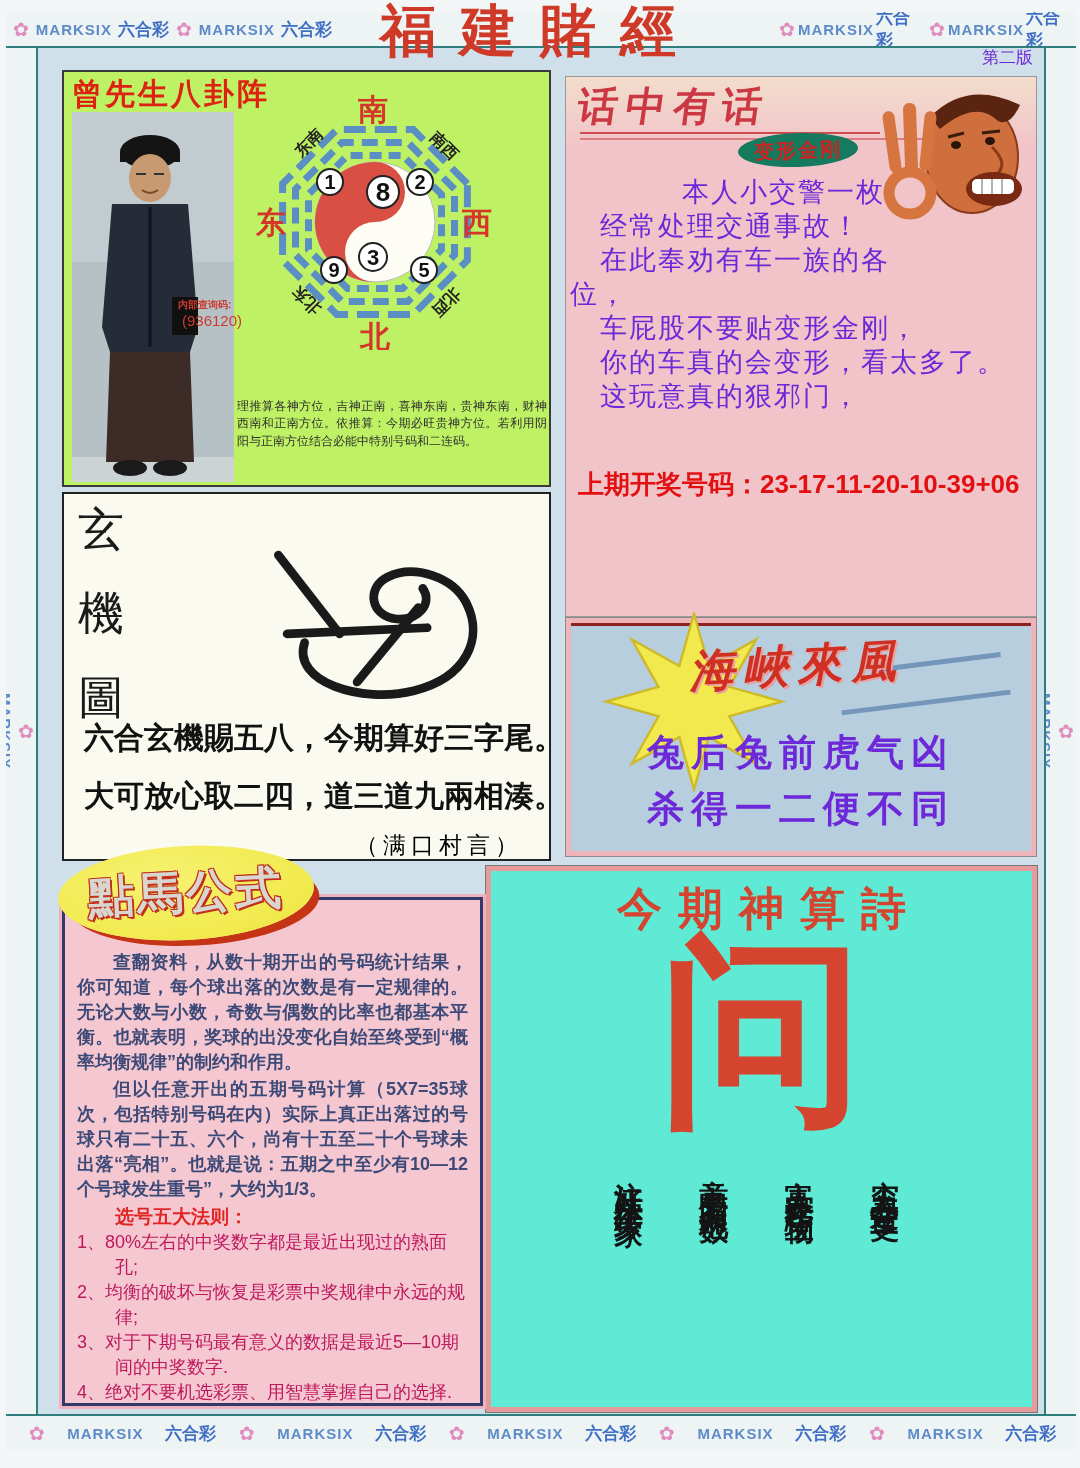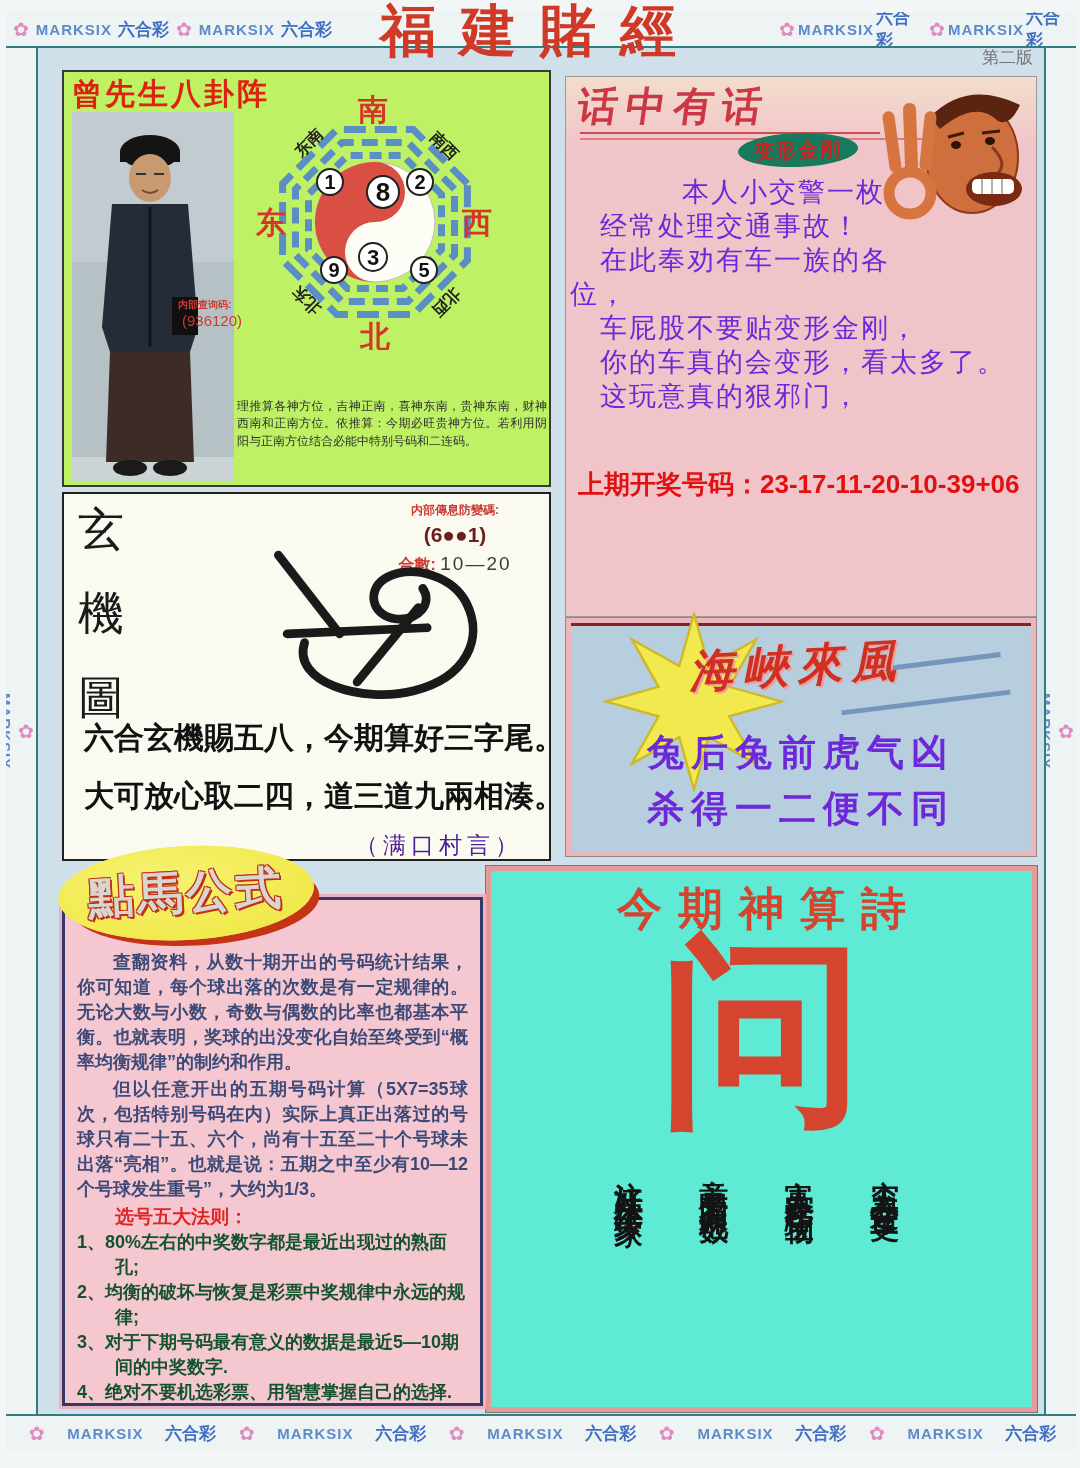--- a/index.html
+++ b/index.html
@@ -21,21 +21,21 @@
   .strip-top .run-r{flex:0 0 300px;}
   .bflower{color:#e08cc0;font-size:19px;margin:0 3px;}
   .bmark{color:#5d8bc9;font-weight:bold;font-size:15px;letter-spacing:1px;}
   .bcjk{color:#3f6fc4;font-weight:bold;font-size:17px;margin-left:2px;}
   .vtext{writing-mode:vertical-rl;}
   .strip-left .bflower,.strip-right .bflower{margin:3px 0;}
   
   .masthead{position:absolute;left:320px;top:-6px;width:440px;text-align:center;z-index:9;
             font-family:"DejaVu Serif",serif;font-size:56px;font-weight:bold;color:#cf3a28;
             letter-spacing:24px;white-space:nowrap;}
-  .edition{position:absolute;left:982px;top:46px;font-size:17px;color:#737373;z-index:9;}
+  .edition{position:absolute;left:982px;top:46px;font-size:17px;color:#6d28d9;z-index:9;}
   
   .box{position:absolute;box-sizing:border-box;}
   
   .bagua-box{left:62px;top:70px;width:489px;height:417px;background:#bef264;border:2px solid #3a3a3a;}
   .bagua-title{position:absolute;left:8px;top:2px;font-family:"DejaVu Serif",serif;font-size:30px;
                font-weight:bold;color:#dd2211;letter-spacing:3px;}
   .photo-svg{position:absolute;left:8px;top:40px;}
   .photo-code-label{position:absolute;left:114px;top:226px;font-size:10px;color:#cc3b30;font-weight:bold;}
   .photo-code{position:absolute;left:118px;top:240px;font-size:15px;color:#cc3b30;}
   .bagua-svg{position:absolute;left:191px;top:18px;}
@@ -78,34 +78,34 @@
   .xj-secret-label{font-size:12px;font-weight:bold;color:#cc3b33;}
   .xj-secret-code{font-size:21px;font-weight:bold;color:#6b2020;margin-top:4px;}
   .xj-sum{margin-top:6px;font-size:16px;}
   .xj-sum-label{color:#cc3b33;font-weight:bold;}
   .xj-sum-value{color:#3a3a3a;font-size:19px;letter-spacing:2px;}
   .xj-scribble{position:absolute;left:175px;top:48px;}
   .xj-line{position:absolute;left:20px;width:450px;text-align:center;font-size:30px;font-weight:900;color:#111;
            white-space:nowrap;}
   .xj-line1{top:224px;}
   .xj-line2{top:282px;}
-  .xj-attr{position:absolute;right:26px;top:336px;font-size:23px;color:#4c1d95;letter-spacing:5px;}
+  .xj-attr{position:absolute;right:26px;top:336px;font-size:23px;color:#000000;letter-spacing:5px;}
   
   .dm-ellipse{left:58px;top:846px;width:256px;height:94px;background:radial-gradient(ellipse at 40% 35%,#f6f271,#efe63e);
               border-radius:50%;box-shadow:8px 9px 0 -3px #c53415;z-index:6;transform:rotate(-3deg);
               display:flex;align-items:center;justify-content:center;}
   .dm-title{font-size:46px;font-weight:900;color:#d9d6d0;letter-spacing:3px;white-space:nowrap;
             font-family:"DejaVu Serif",serif;
             text-shadow:2px 2px 0 #c2301c,-1px -1px 0 #c2301c,1px -1px 0 #c2301c,-1px 1px 0 #c2301c;}
   .stats-box{left:62px;top:897px;width:421px;height:509px;background:#f5c8d1;border:3px solid #31396b;
              box-shadow:0 0 0 3px #eeb2bf;z-index:2;overflow:hidden;padding:50px 12px 8px 12px;}
   .stats-para{font-size:18px;line-height:25px;font-weight:bold;color:#3d4a78;text-align:justify;
               text-indent:2em;margin:0 0 2px 0;}
   .rules-title{font-size:19px;font-weight:bold;color:#e02525;text-indent:2em;margin-top:2px;}
-  .rule-item{font-size:18px;line-height:25px;font-weight:bold;color:#14532d;padding-left:38px;text-indent:-38px;}
+  .rule-item{font-size:18px;line-height:25px;font-weight:normal;color:#be185d;padding-left:38px;text-indent:-38px;}
   
   .ss-box{left:486px;top:866px;width:551px;height:546px;background:#5eead4;border:5px solid #e69a9a;
           box-shadow:0 0 0 1px #777;}
   .ss-title{position:absolute;left:0;top:8px;width:100%;text-align:center;font-family:"DejaVu Serif",serif;
             font-size:45px;font-weight:bold;color:#d5442e;letter-spacing:16px;text-indent:16px;white-space:nowrap;}
   .ss-big{position:absolute;left:0;top:52px;width:100%;text-align:center;font-family:"DejaVu Serif",serif;
           font-size:205px;line-height:1.05;font-weight:bold;color:#d5442e;}
   .ss-poem{position:absolute;left:118px;top:286px;width:296px;height:250px;display:flex;
            flex-direction:row-reverse;justify-content:space-between;}
   .poem-col{writing-mode:vertical-rl;font-family:"DejaVu Serif",serif;font-size:29px;color:#141414;
@@ -287,28 +287,20 @@
       <div class="hx-line hx-line2">杀得一二便不同</div>
     </div>
   </div>
 
   <div class="box xj-box">
     <div class="xj-title">
         <span class="xj-char">玄</span>
         <span class="xj-char">機</span>
         <span class="xj-char">圖</span>
       </div>
-    <div class="xj-secret">
-      <div class="xj-secret-label">内部傳息防變碼:</div>
-      <div class="xj-secret-code">(6●●1)</div>
-      <div class="xj-sum">
-        <span class="xj-sum-label">合數:</span>
-        <span class="xj-sum-value">10—20</span>
-      </div>
-    </div>
     <svg class="xj-scribble" width="280" height="175" viewBox="0 0 280 200">
       <g stroke="#1a1a1a" stroke-width="10" fill="none" stroke-linecap="round">
         <path d="M25,15 L95,105"></path>
         <path d="M55,115 C40,160 120,185 180,170 C240,155 260,110 240,70 C225,40 180,25 150,40 C125,52 130,85 160,88 C185,90 202,70 190,53"></path>
         <path d="M35,105 L195,98"></path>
         <path d="M185,75 L115,160"></path>
       </g>
     </svg>
     <div class="xj-line xj-line1">六合玄機賜五八，今期算好三字尾。</div>
     <div class="xj-line xj-line2">大可放心取二四，道三道九兩相湊。</div>

